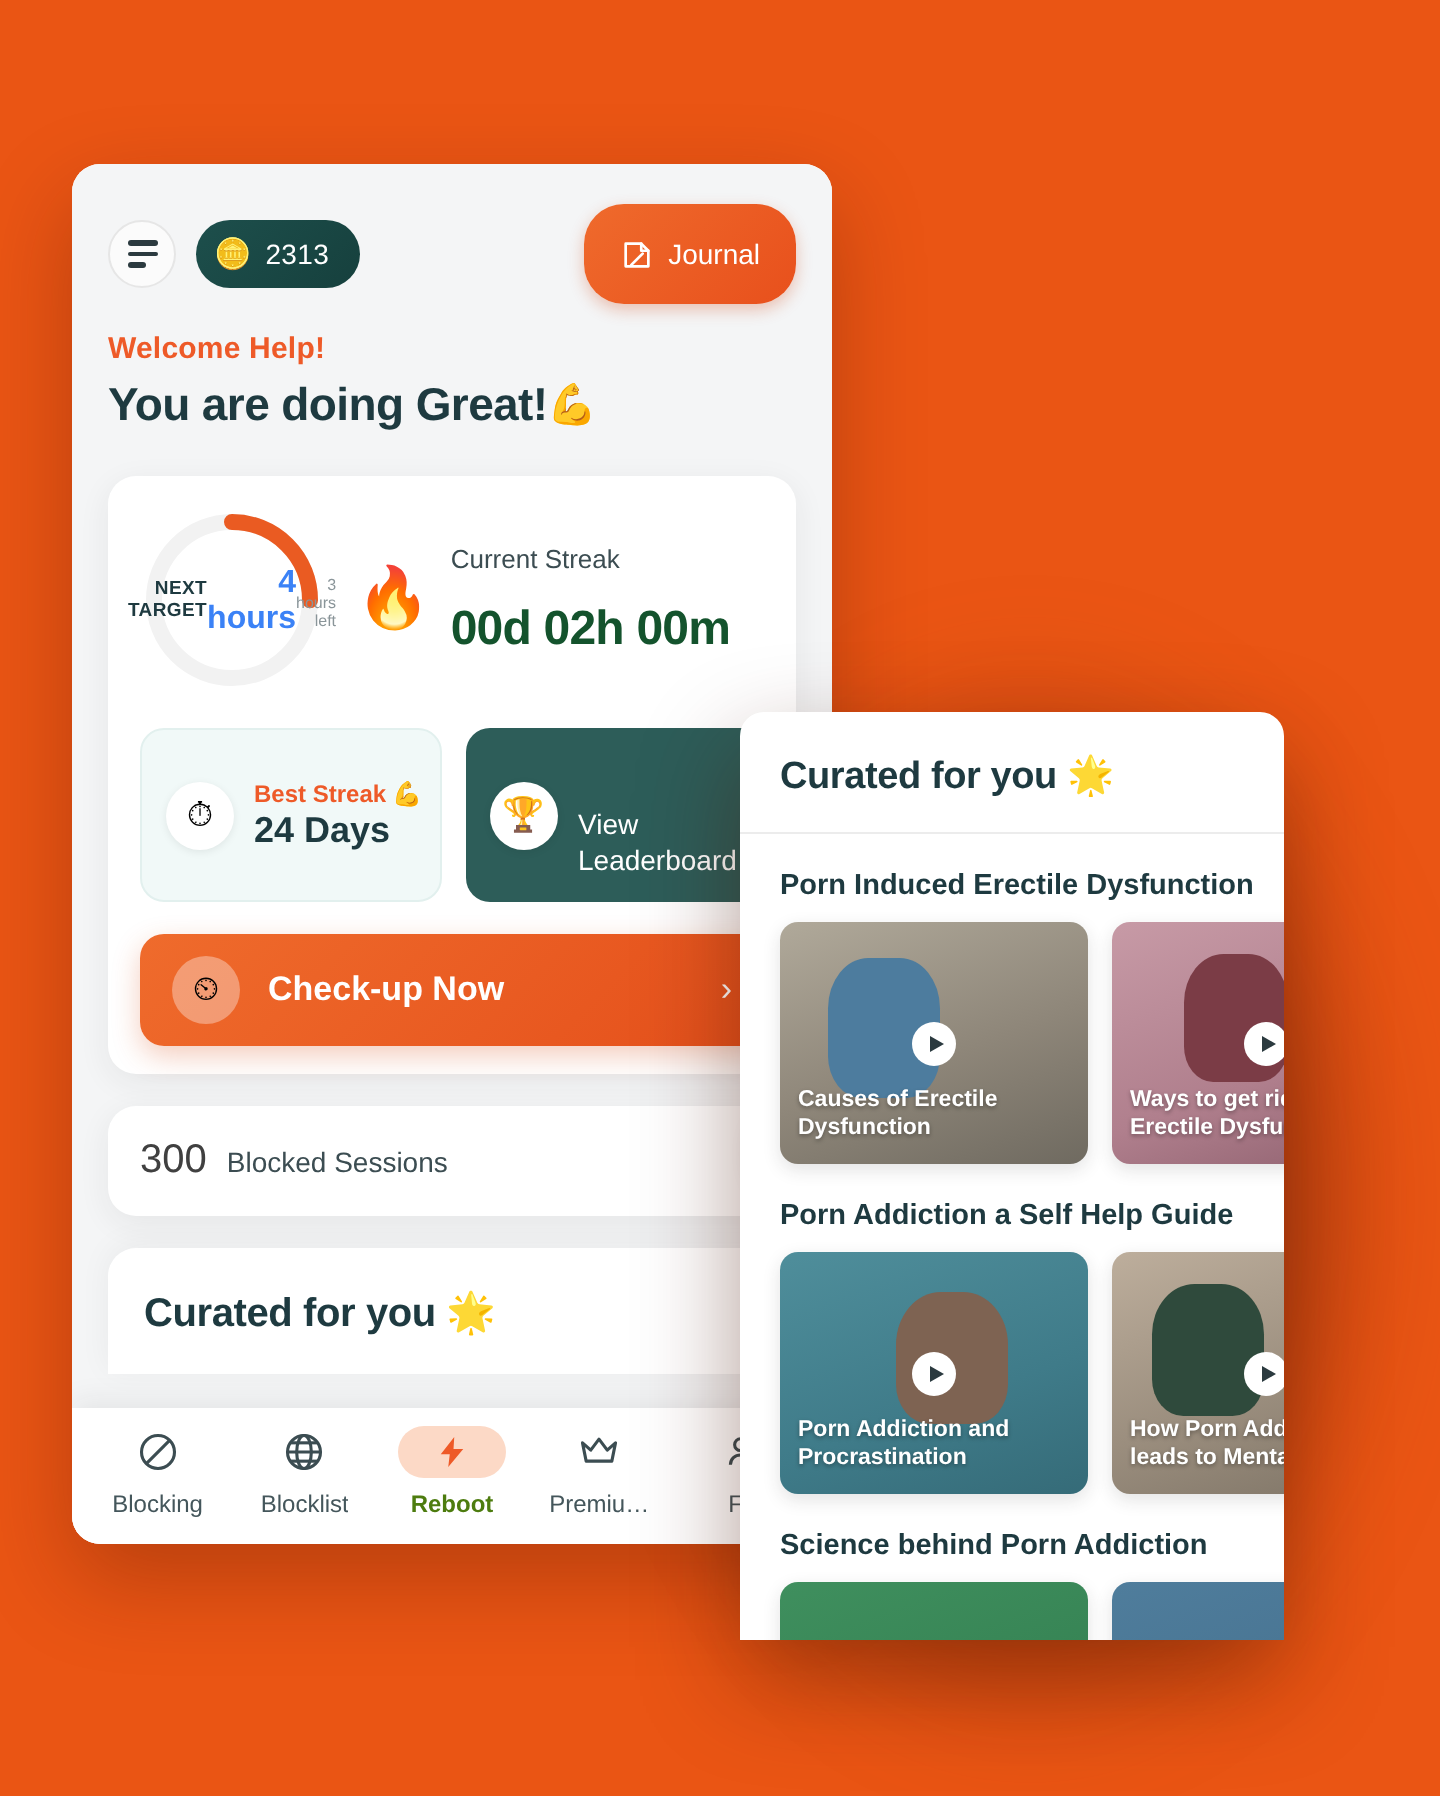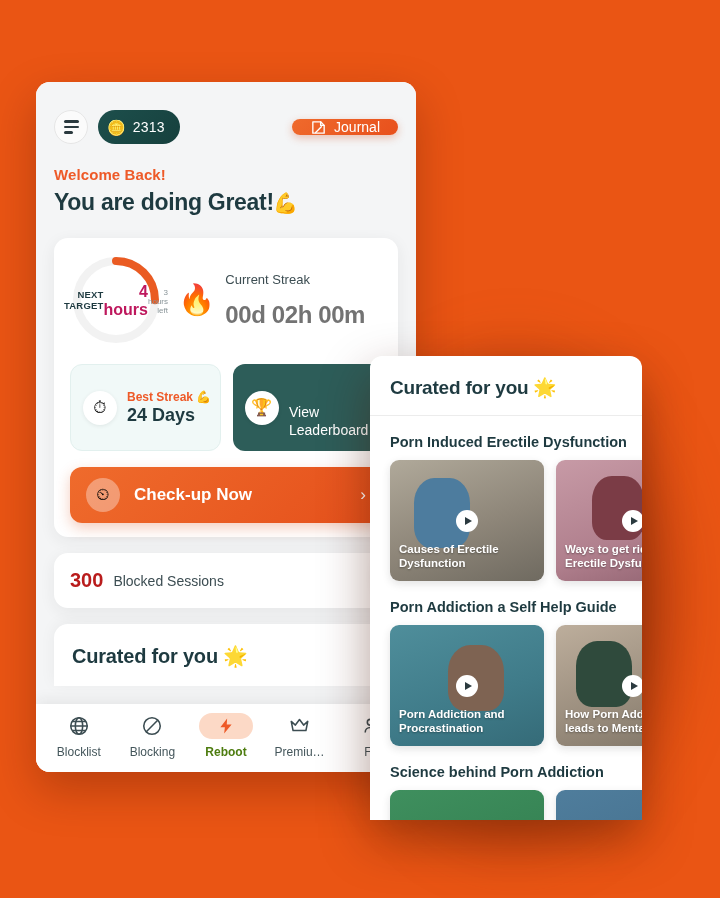--- a/index.html
+++ b/index.html
@@ -67,21 +67,21 @@
     padding: 0 15px 0 9px;
   }
   .coin-ico { font-size: 15px; line-height: 1; }
   .coin-val { color: #fff; font-size: 14px; font-weight: 500; letter-spacing: .2px; }
 
   .journal-btn {
     margin-left: auto;
     display: flex; align-items: center; gap: 7px;
     background: linear-gradient(135deg,#ef6a2c 0%, #e8501c 100%);
     border-radius: 20px;
-    height: 16px;
+    height: 50px;
     padding: 0 18px;
     box-shadow: 0 3px 8px rgba(210,70,20,.3);
   }
   .journal-btn span { color: #fff; font-size: 14px; }
   .journal-ico svg { display: block; }
 
   
   .welcome { padding: 18px 18px 0; }
   .welcome-sub { color: #ee5a28; font-size: 15px; font-weight: 600; letter-spacing: .1px; }
   .welcome-title {
@@ -102,27 +102,27 @@
   .stat-top { display: flex; align-items: center; gap: 14px; }
 
   .ring-wrap { position: relative; width: 92px; height: 92px; flex: none; }
   .ring-wrap svg { display: block; }
   .ring-text {
     position: absolute; inset: 0;
     display: flex; flex-direction: row; align-items: center; justify-content: center;
     text-align: right;
   }
   .ring-label { font-size: 9.5px; font-weight: 800; color: #1e3a40; letter-spacing: .2px; }
-  .ring-value { font-size: 16px; font-weight: 800; color: #be185d; margin-top: 2px; }
+  .ring-value { font-size: 16px; font-weight: 800; color: #3b82f6; margin-top: 2px; }
   .ring-note { font-size: 8px; color: #8a9599; margin-top: 2px; }
 
   .streak-block { flex: 1; display: flex; align-items: center; gap: 10px; margin-left: 2px; }
   .flame { font-size: 30px; line-height: 1; }
   .streak-label { font-size: 13px; color: #3c4d52; }
-  .streak-time { font-size: 24px; font-weight: 800; color: #737373; letter-spacing: -.4px; margin-top: 14px; }
+  .streak-time { font-size: 24px; font-weight: 800; color: #14532d; letter-spacing: -.4px; margin-top: 14px; }
 
   .mini-row { display: flex; gap: 12px; margin-top: 18px; }
   .mini-card {
     flex: 1 1 0;
     border-radius: 12px;
     padding: 12px 12px;
     display: flex; align-items: center; gap: 10px;
     min-width: 0;
   }
   .mini-card.best { background: #f1f9f8; border: 1px solid #e2f0ee; }
@@ -158,21 +158,21 @@
 
   
   .blocked-card {
     margin: 16px 18px 0;
     background: #fff;
     border-radius: 14px;
     padding: 16px;
     display: flex; align-items: center; gap: 10px;
     box-shadow: 0 4px 16px rgba(40,40,40,.07);
   }
-  .blocked-num { font-size: 20px; font-weight: 700; color: #b91c1c; }
+  .blocked-num { font-size: 20px; font-weight: 400; color: #404040; }
   .blocked-label { font-size: 14px; color: #3c4d52; }
   .blocked-arrow { margin-left: auto; color: #3c4d52; font-size: 15px; }
 
   
   .curated-card {
     margin: 16px 18px 0;
     background: #fff;
     border-radius: 14px 14px 0 0;
     padding: 20px 18px 18px;
     box-shadow: 0 -2px 16px rgba(40,40,40,.05);
@@ -314,21 +314,21 @@
             <path d="M4 4h11l5 5v11H4z"></path>
               <path d="M15 4v5h5"></path>
               <path d="M8 19l8-8"></path>
           </svg>
         </span>
         <span>Journal</span>
       </div>
     </div>
 
     <div class="welcome">
-      <div class="welcome-sub">Welcome Back!</div>
+      <div class="welcome-sub">Welcome Help!</div>
       <div class="welcome-title">
         <span>You are doing Great!</span>
         <span class="emj">💪</span>
       </div>
     </div>
 
     <div class="stat-card">
       <div class="stat-top">
 
         <div class="ring-wrap">
@@ -388,45 +388,45 @@
         <span>Curated for you</span>
         <span>🌟</span>
       </div>
     </div>
 
     <div class="mascot">
       <span>🤖</span>
     </div>
 
     <div class="bottomnav">
+
+      <div class="nav-item">
+        <div class="nav-ico">
+          <svg width="22" height="22" viewBox="0 0 24 24" fill="none" stroke="#3c4d52" stroke-width="1.7">
+            <circle cx="12" cy="12" r="9"></circle>
+              <line x1="5.8" y1="18.2" x2="18.2" y2="5.8"></line>
+          </svg>
+        </div>
+        <div class="nav-label">Blocking</div>
+      </div>
 
       <div class="nav-item">
         <div class="nav-ico">
           <svg width="22" height="22" viewBox="0 0 24 24" fill="none" stroke="#3c4d52" stroke-width="1.7">
             <circle cx="12" cy="12" r="9"></circle>
               <ellipse cx="12" cy="12" rx="4" ry="9"></ellipse>
             <line x1="3" y1="12" x2="21" y2="12"></line>
               <line x1="4.6" y1="7" x2="19.4" y2="7"></line>
               <line x1="4.6" y1="17" x2="19.4" y2="17"></line>
           </svg>
         </div>
         <div class="nav-label">Blocklist</div>
       </div>
 
       <div class="nav-item">
-        <div class="nav-ico">
-          <svg width="22" height="22" viewBox="0 0 24 24" fill="none" stroke="#3c4d52" stroke-width="1.7">
-            <circle cx="12" cy="12" r="9"></circle>
-              <line x1="5.8" y1="18.2" x2="18.2" y2="5.8"></line>
-          </svg>
-        </div>
-        <div class="nav-label">Blocking</div>
-      </div>
-
-      <div class="nav-item">
         <div class="nav-ico active">
           <svg width="18" height="22" viewBox="0 0 24 24" fill="#ee5a28">
             <path d="M13.5 2 4.5 13.5h6L9.5 22l10-12h-6.5z"></path>
           </svg>
         </div>
         <div class="nav-label active">Reboot</div>
       </div>
 
       <div class="nav-item">
         <div class="nav-ico">

